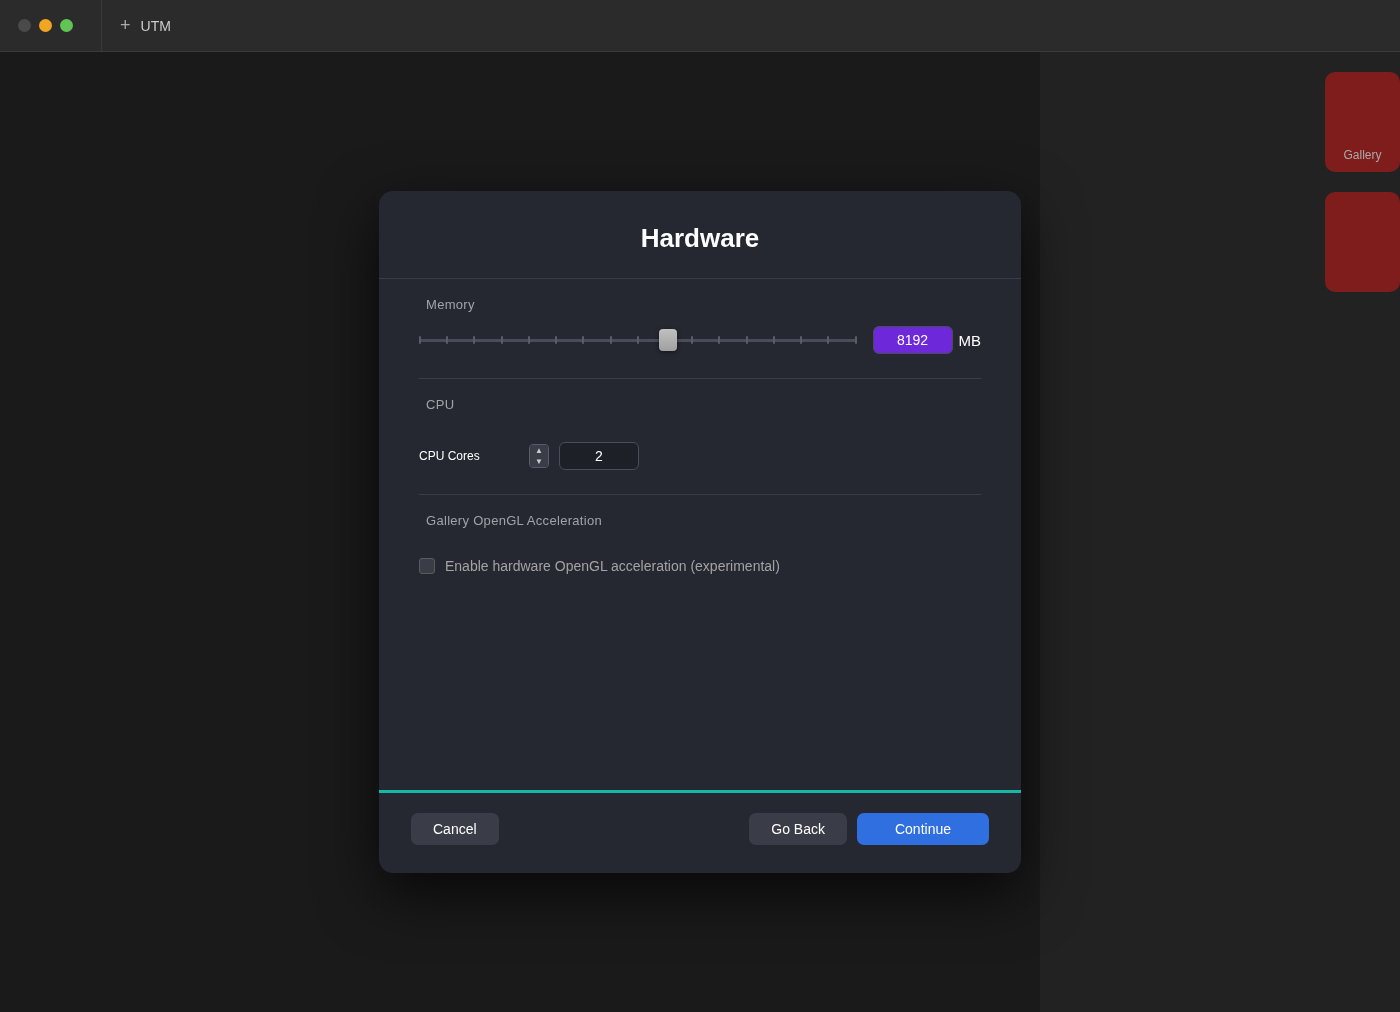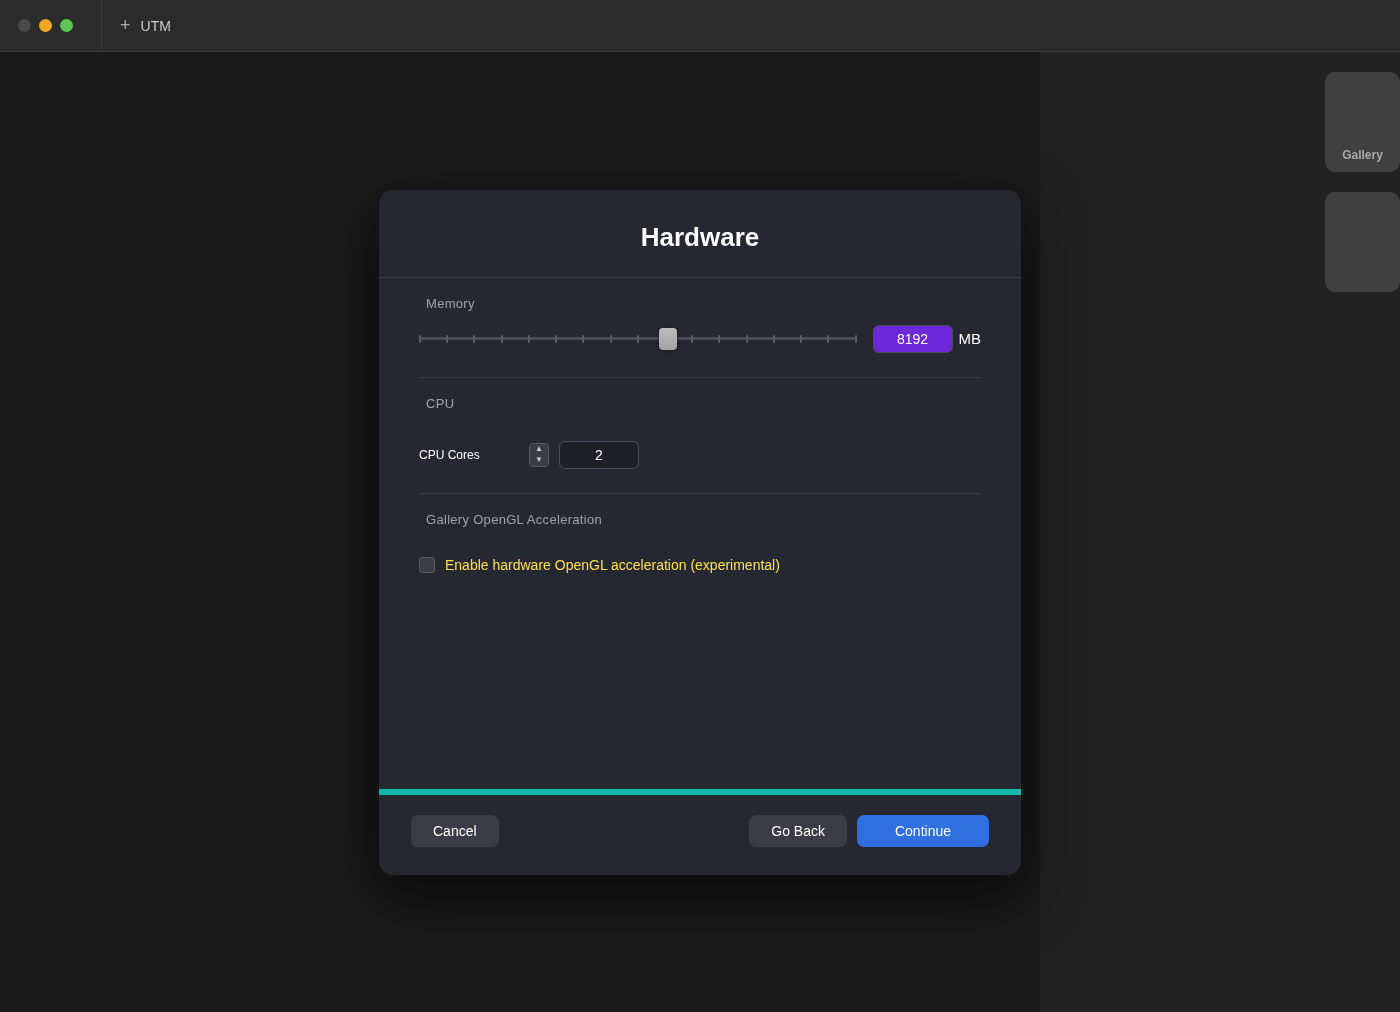--- a/index.html
+++ b/index.html
@@ -76,29 +76,28 @@
       display: flex;
       flex-direction: column;
       align-items: flex-end;
       padding: 20px 0;
       gap: 20px;
     }
 
     .sidebar-card {
       width: 75px;
       height: 100px;
-      background: #404040;
+      background: #7f1d1d;
       border-radius: 10px;
       margin-right: 0;
       display: flex;
       align-items: flex-end;
       justify-content: center;
       padding-bottom: 10px;
       overflow: hidden;
-      font-weight: bold;
     }
 
     .sidebar-card-text {
       color: #aaa;
       font-size: 12px;
     }
 
     
     .main-bg {
       position: absolute;
@@ -316,37 +315,37 @@
       width: 16px;
       height: 16px;
       background: #3a3d47;
       border: 1px solid #5a5d57;
       border-radius: 3px;
       flex-shrink: 0;
       cursor: pointer;
     }
 
     .opengl-label {
-      color: #fde047;
+      color: #a3a3a3;
       font-size: 14px;
     }
 
     
     .modal-spacer {
       flex: 1;
       min-height: 200px;
     }
 
     
     .modal-footer {
       padding: 20px 32px 28px;
       display: flex;
       align-items: center;
       justify-content: space-between;
-      border-top: 6px solid #14b8a6;
+      border-top: 3px solid #14b8a6;
     }
 
     .btn-cancel {
       background: #3a3d47;
       border: none;
       border-radius: 7px;
       color: #ffffff;
       font-size: 14px;
       padding: 8px 22px;
       cursor: pointer;

